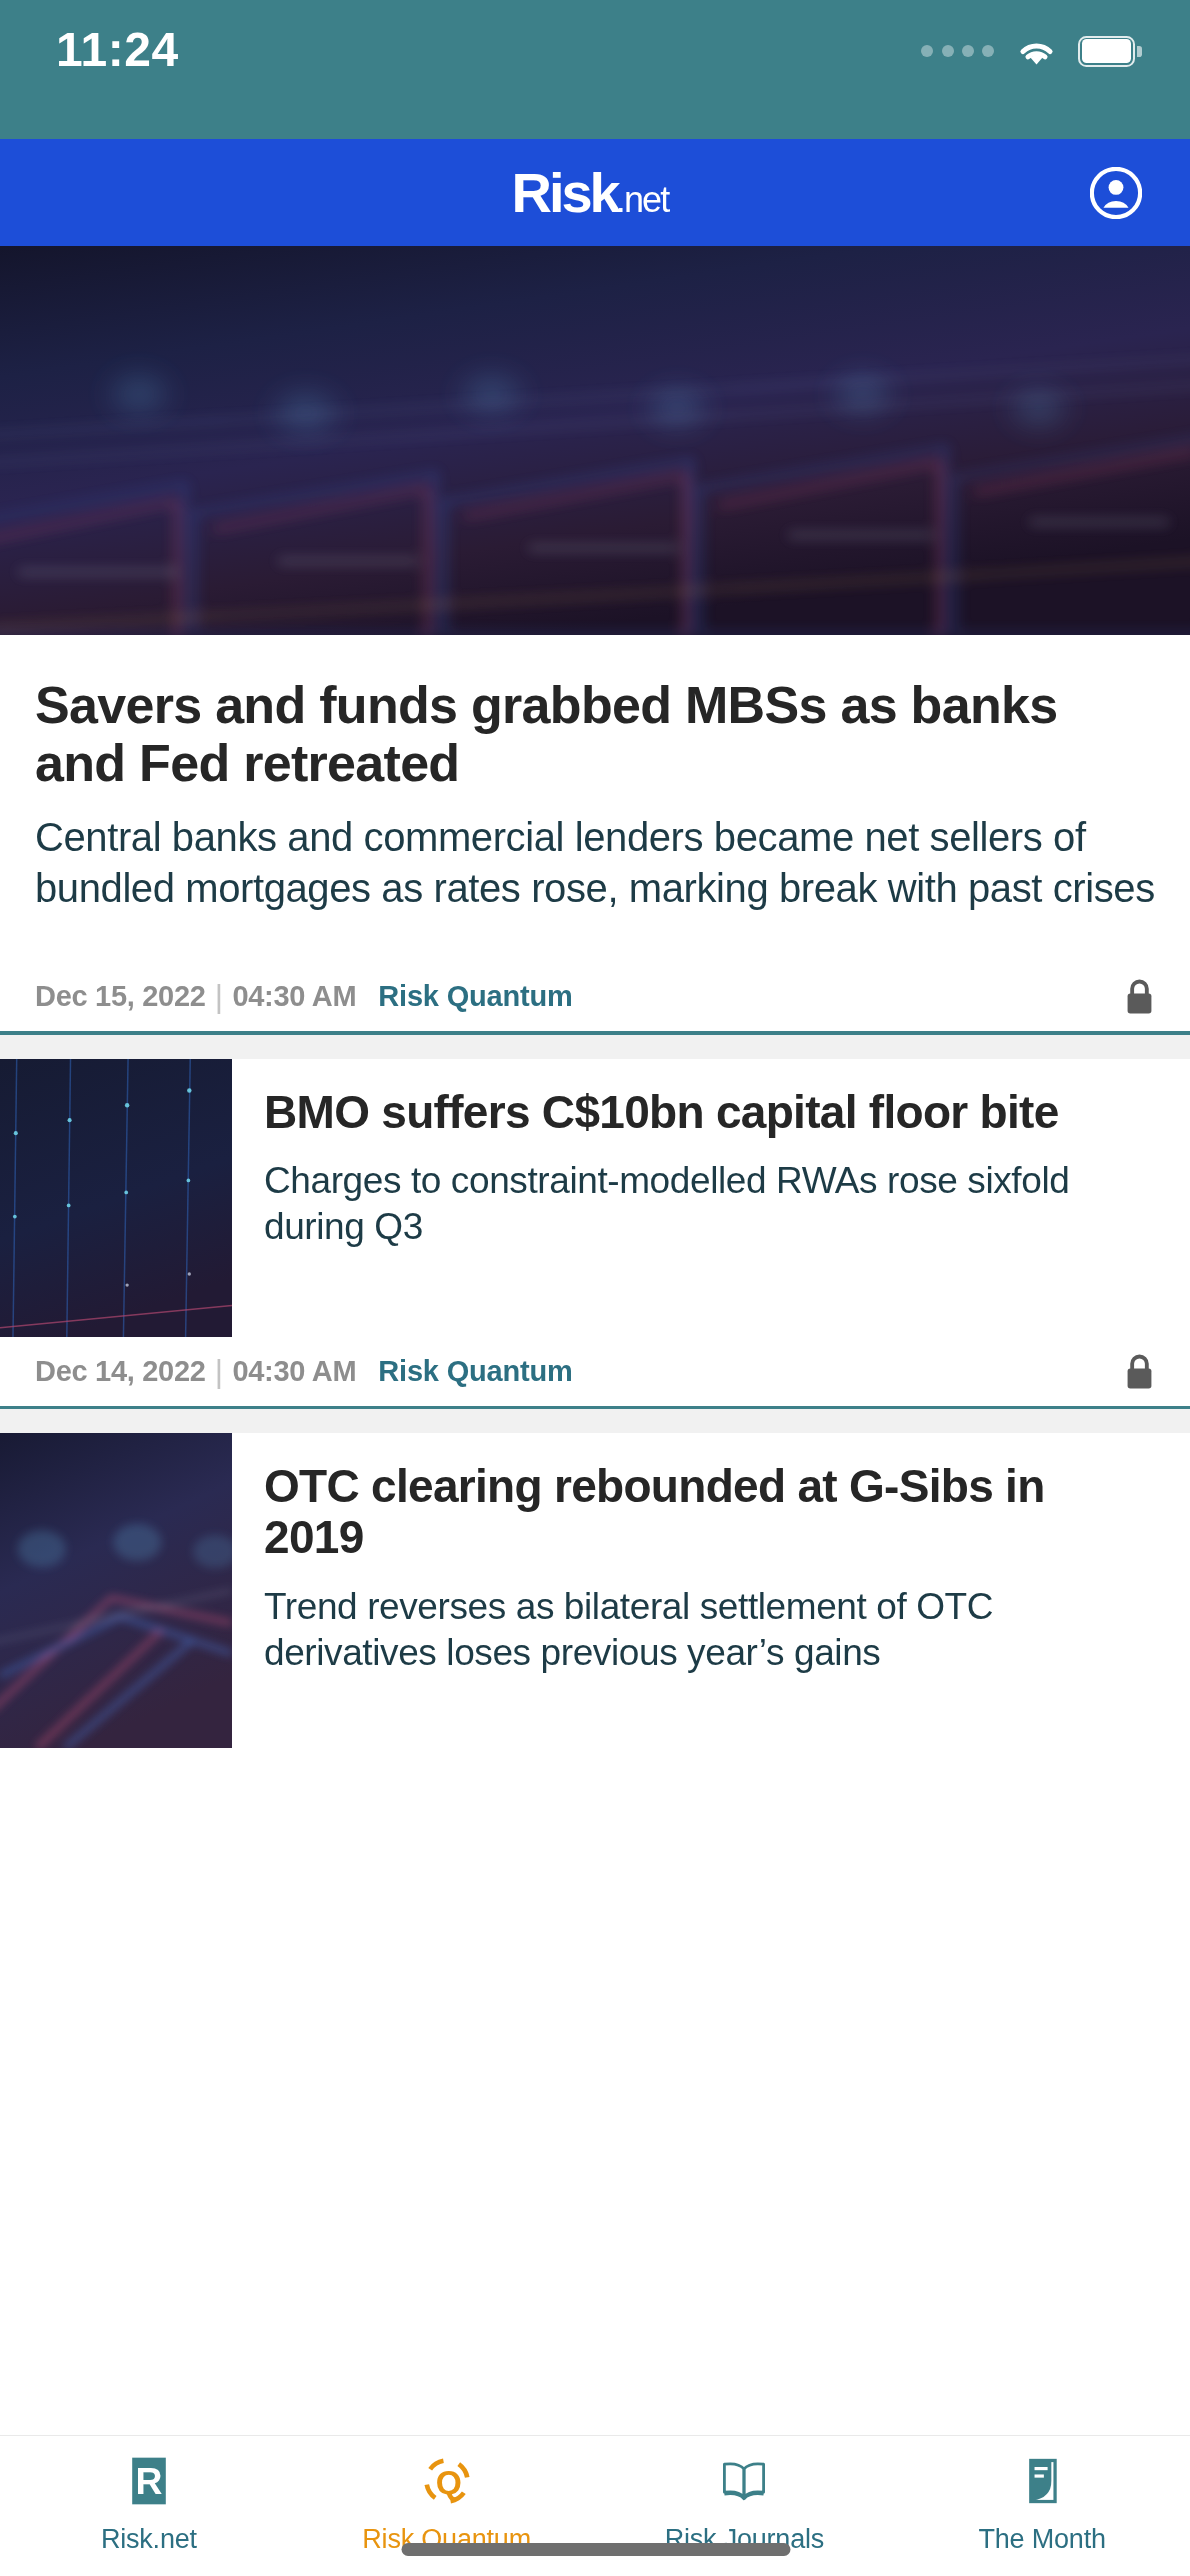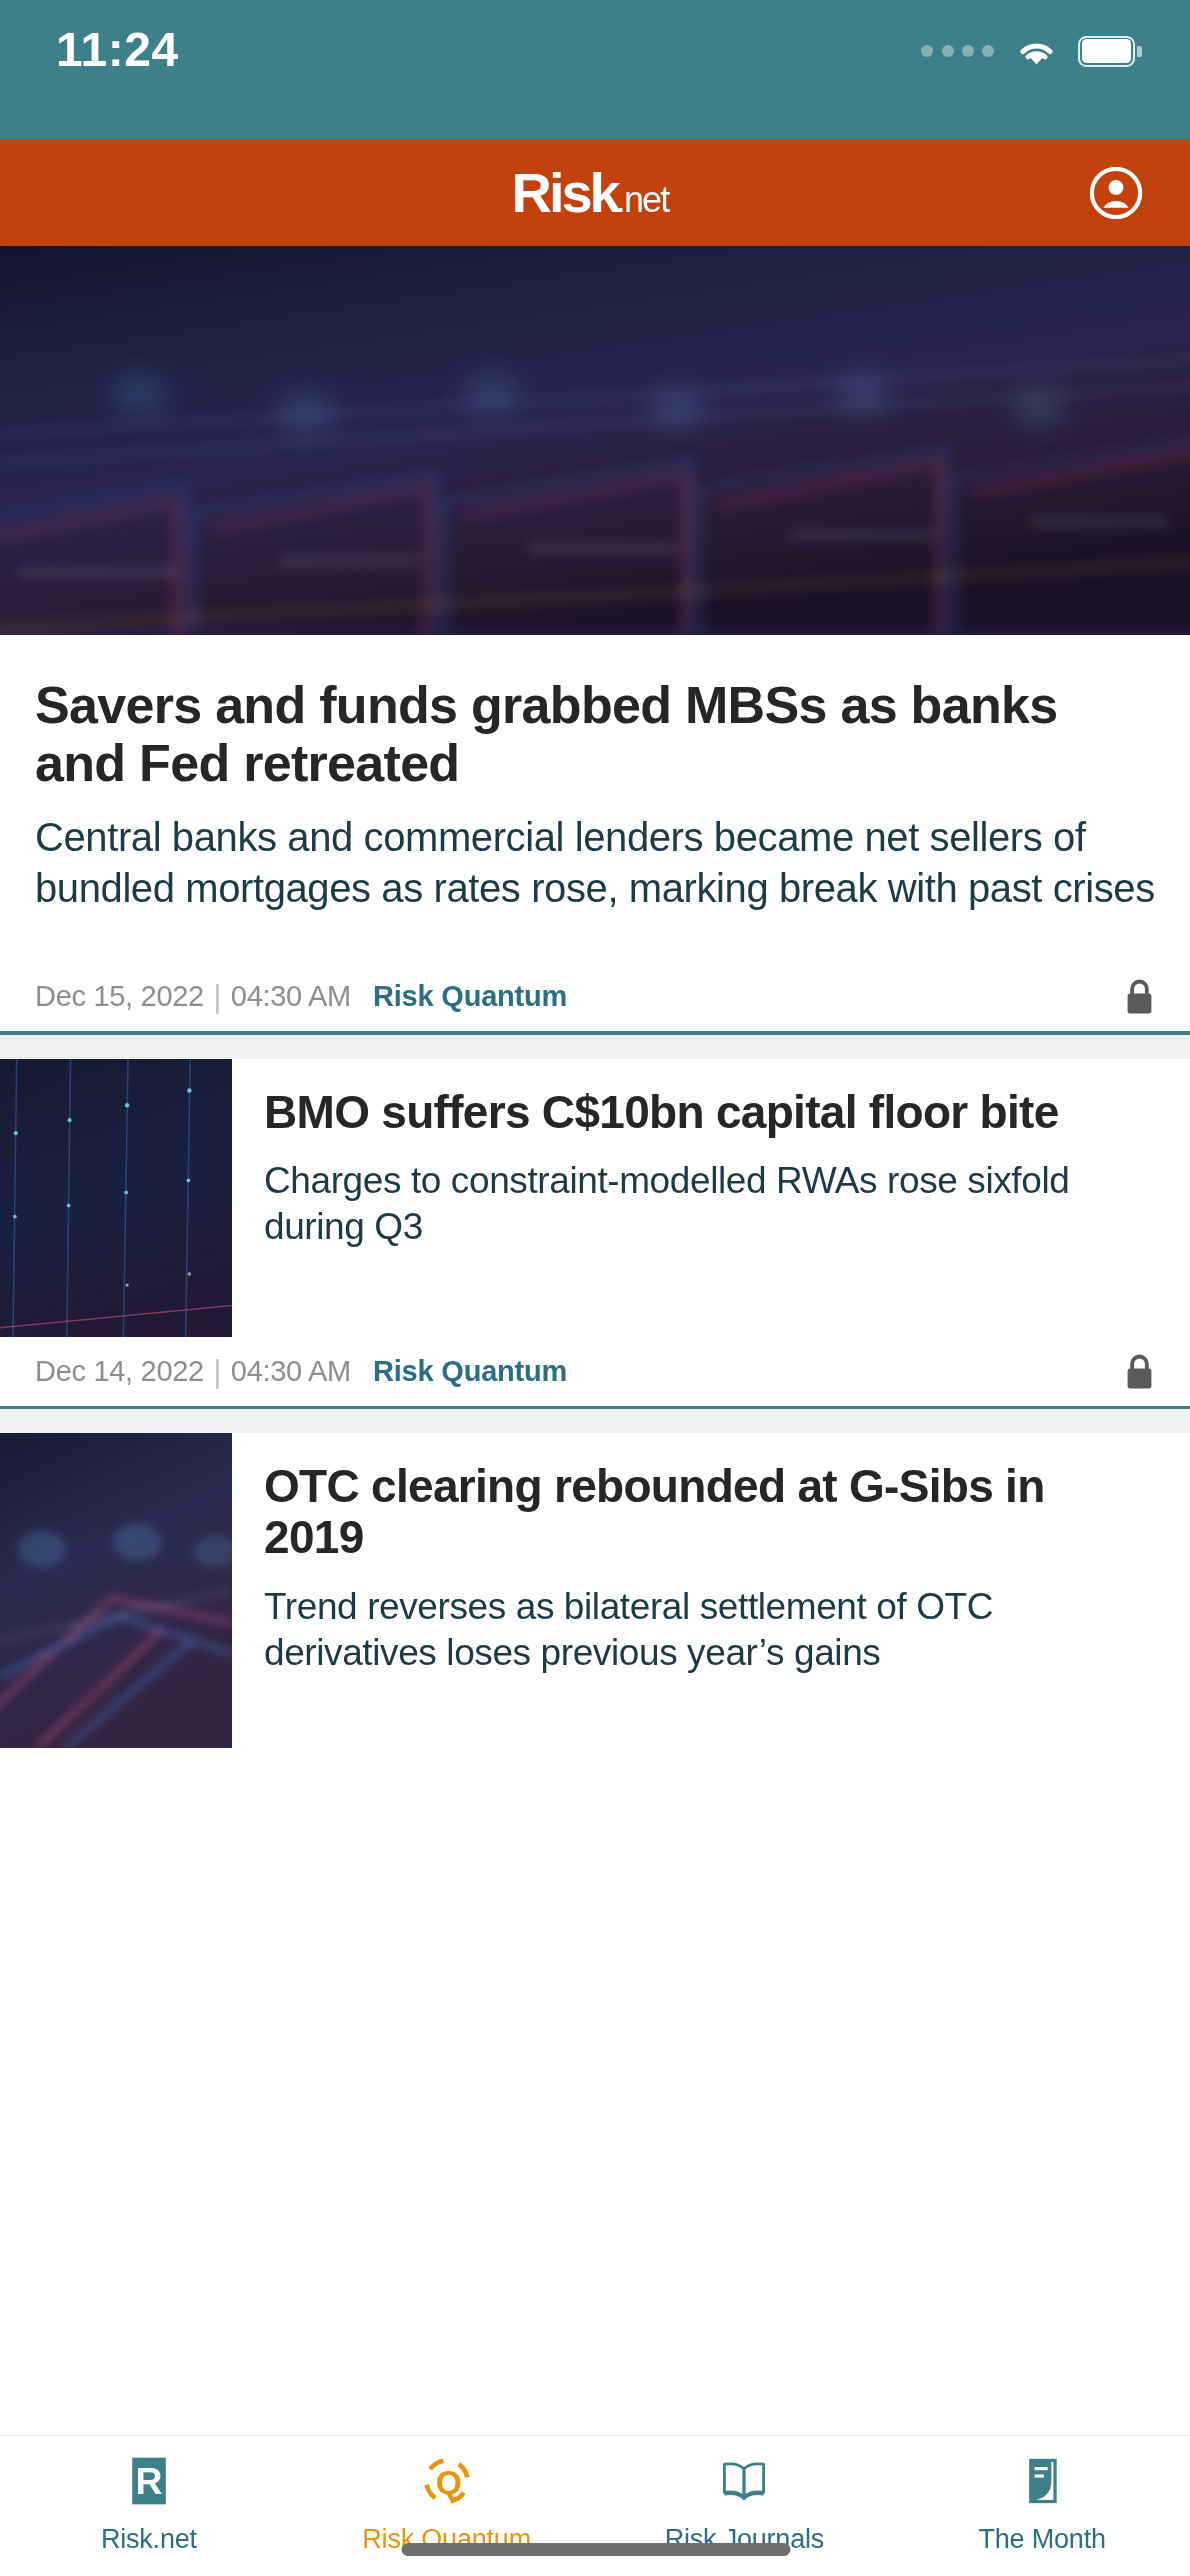--- a/index.html
+++ b/index.html
@@ -61,21 +61,21 @@
     position:absolute; right:-6.5px; top:10.2px;
     width:4.6px; height:11px;
     background:rgba(255,255,255,0.6);
     border-radius:0 2.8px 2.8px 0;
   }
 
   
   .appbar {
     position:relative;
     height:107px;
-    background:#c2410c;
+    background:#1d4ed8;
     display:flex;
     align-items:center;
     justify-content:center;
   }
   .brand {
     display:flex;
     align-items:baseline;
     user-select:none;
     transform:translateX(-5.6px);
   }
@@ -140,21 +140,21 @@
   
   .meta {
     display:flex;
     align-items:center;
     padding:0 35px;
     height:69px;
   }
   .meta-date {
     color:#8e8e8e;
     font-size:29px;
-    font-weight:400;
+    font-weight:700;
     letter-spacing:-0.3px;
     font-stretch:condensed;
     font-family:"Liberation Sans", sans-serif;
     white-space:nowrap;
   }
   .meta-sep {
     color:#c3c3c3;
     margin:0 9.3px;
     font-size:32px;
     font-weight:300;

